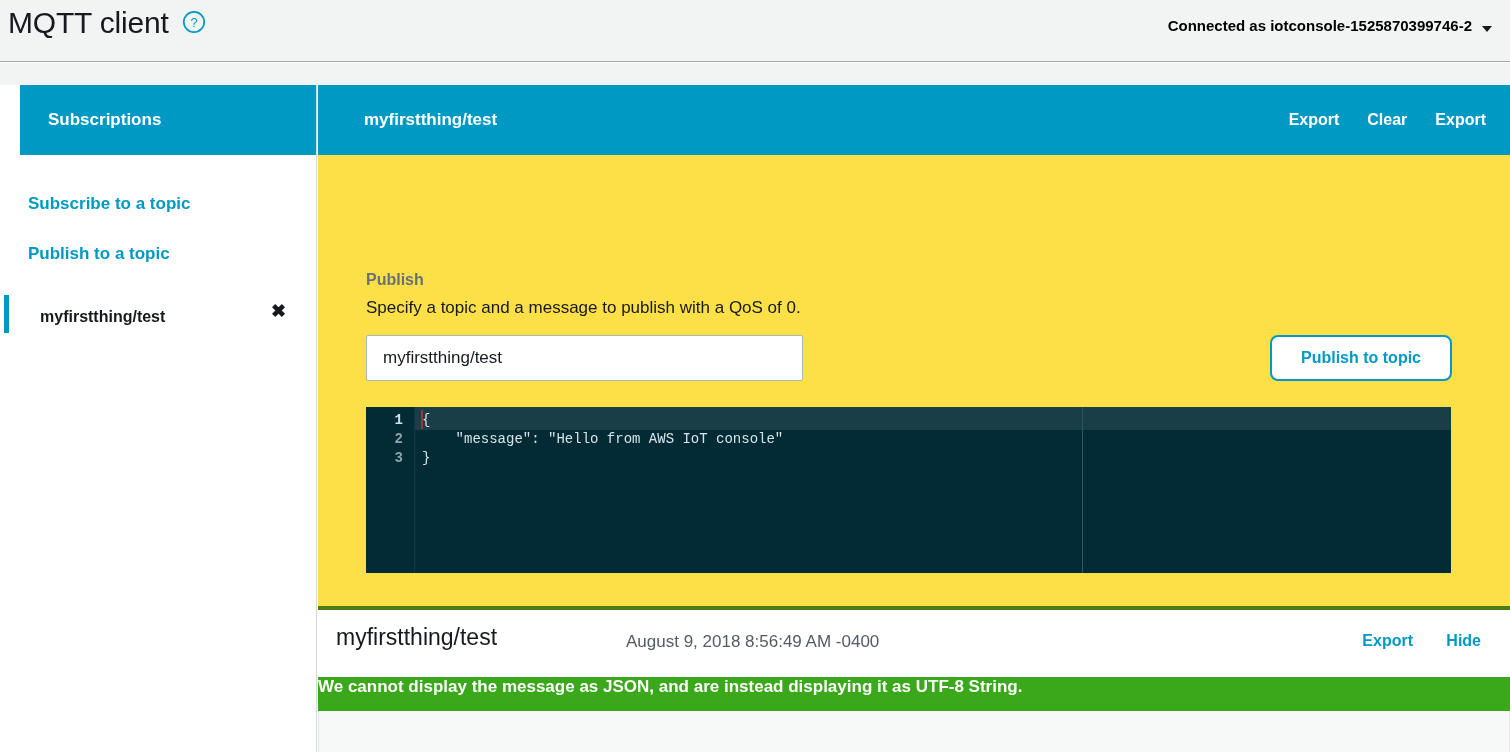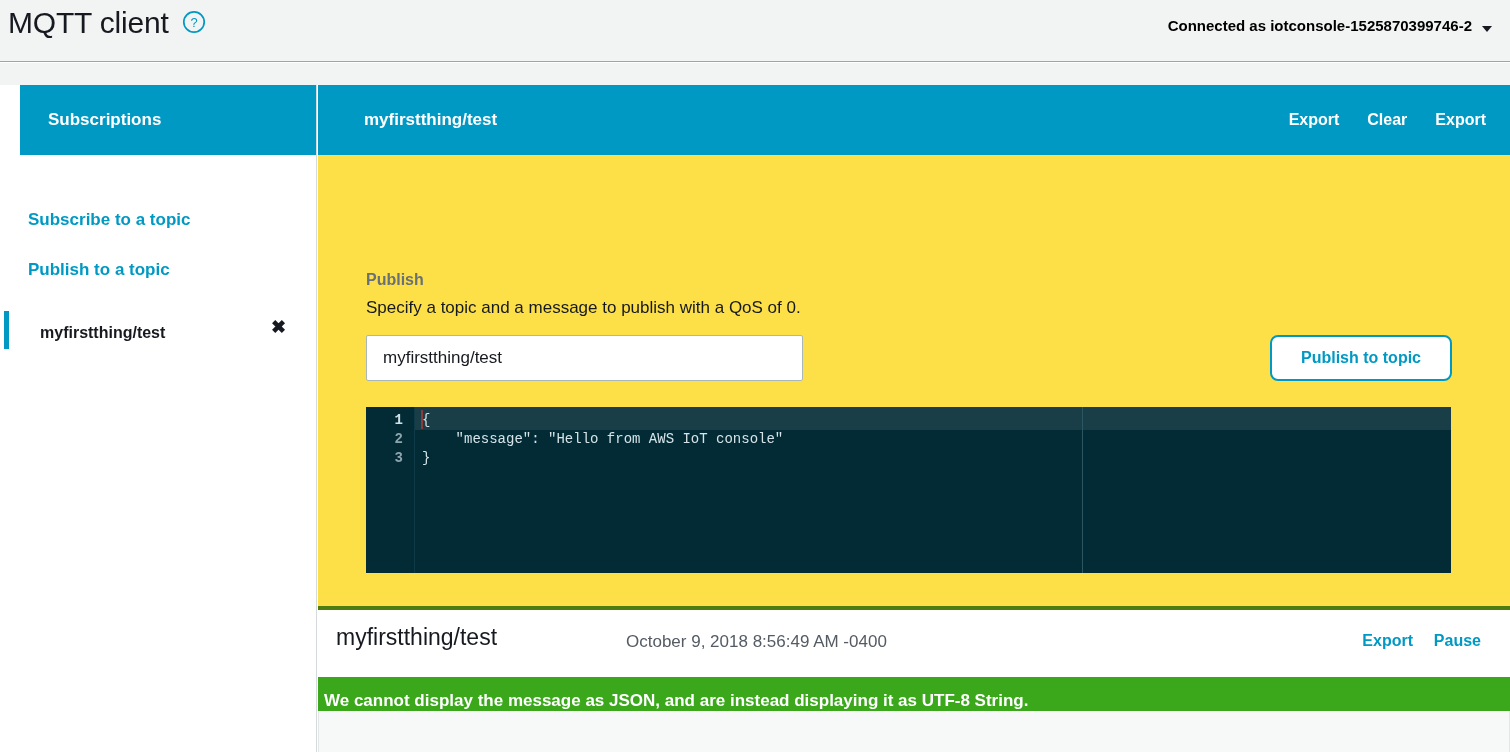--- a/index.html
+++ b/index.html
@@ -93,21 +93,20 @@
     padding-left: 28px;
     margin-left: 20px;
   }
   .sidebar-header-title {
     color: #ffffff;
     font-size: 17px;
     font-weight: bold;
   }
   .sidebar-body {
     padding-top: 24px;
-    margin-top: 16px;
   }
   .side-link {
     display: block;
     padding: 0 0 0 28px;
     color: #0099c4;
     font-size: 17px;
     font-weight: bold;
     line-height: 50px;
     text-decoration: none;
     cursor: pointer;
@@ -338,22 +337,22 @@
   .msg-action.export { right: 97px; }
   .msg-action.hide   { right: 29px; }
 
   .msg-banner {
     height: 34px;
     background: #3aa81a;
     color: #ffffff;
     font-size: 17px;
     font-weight: bold;
     display: flex;
-    align-items: flex-end;
-    padding-left: 6px;
+    align-items: flex-start;
+    padding-left: 0px;
     box-sizing: border-box;
   }
   .msg-banner span { padding-left: 0px; }
 
   .msg-body {
     position: relative;
     height: 98px;
     background: #f7f8f8;
     border: 1px solid #e4e6e6;
     border-top: none;
@@ -426,23 +425,23 @@
         <div class="cl">{</div>
         <div class="cl">    "message": "Hello from AWS IoT console"</div>
         <div class="cl">}</div>
       </div>
       <div class="editor-cursor"></div>
     </div>
   </div>
 
   <div class="message-header">
     <div class="msg-topic">myfirstthing/test</div>
-    <div class="msg-time">October 9, 2018 8:56:49 AM -0400</div>
+    <div class="msg-time">August 9, 2018 8:56:49 AM -0400</div>
     <a class="msg-action export" href="#">Export</a>
-    <a class="msg-action hide" href="#">Pause</a>
+    <a class="msg-action hide" href="#">Hide</a>
   </div>
 
   <div class="msg-banner">
     <span>We cannot display the message as JSON, and are instead displaying it as UTF-8 String.</span>
   </div>
 
   <div class="msg-body">
     
   </div>
 

